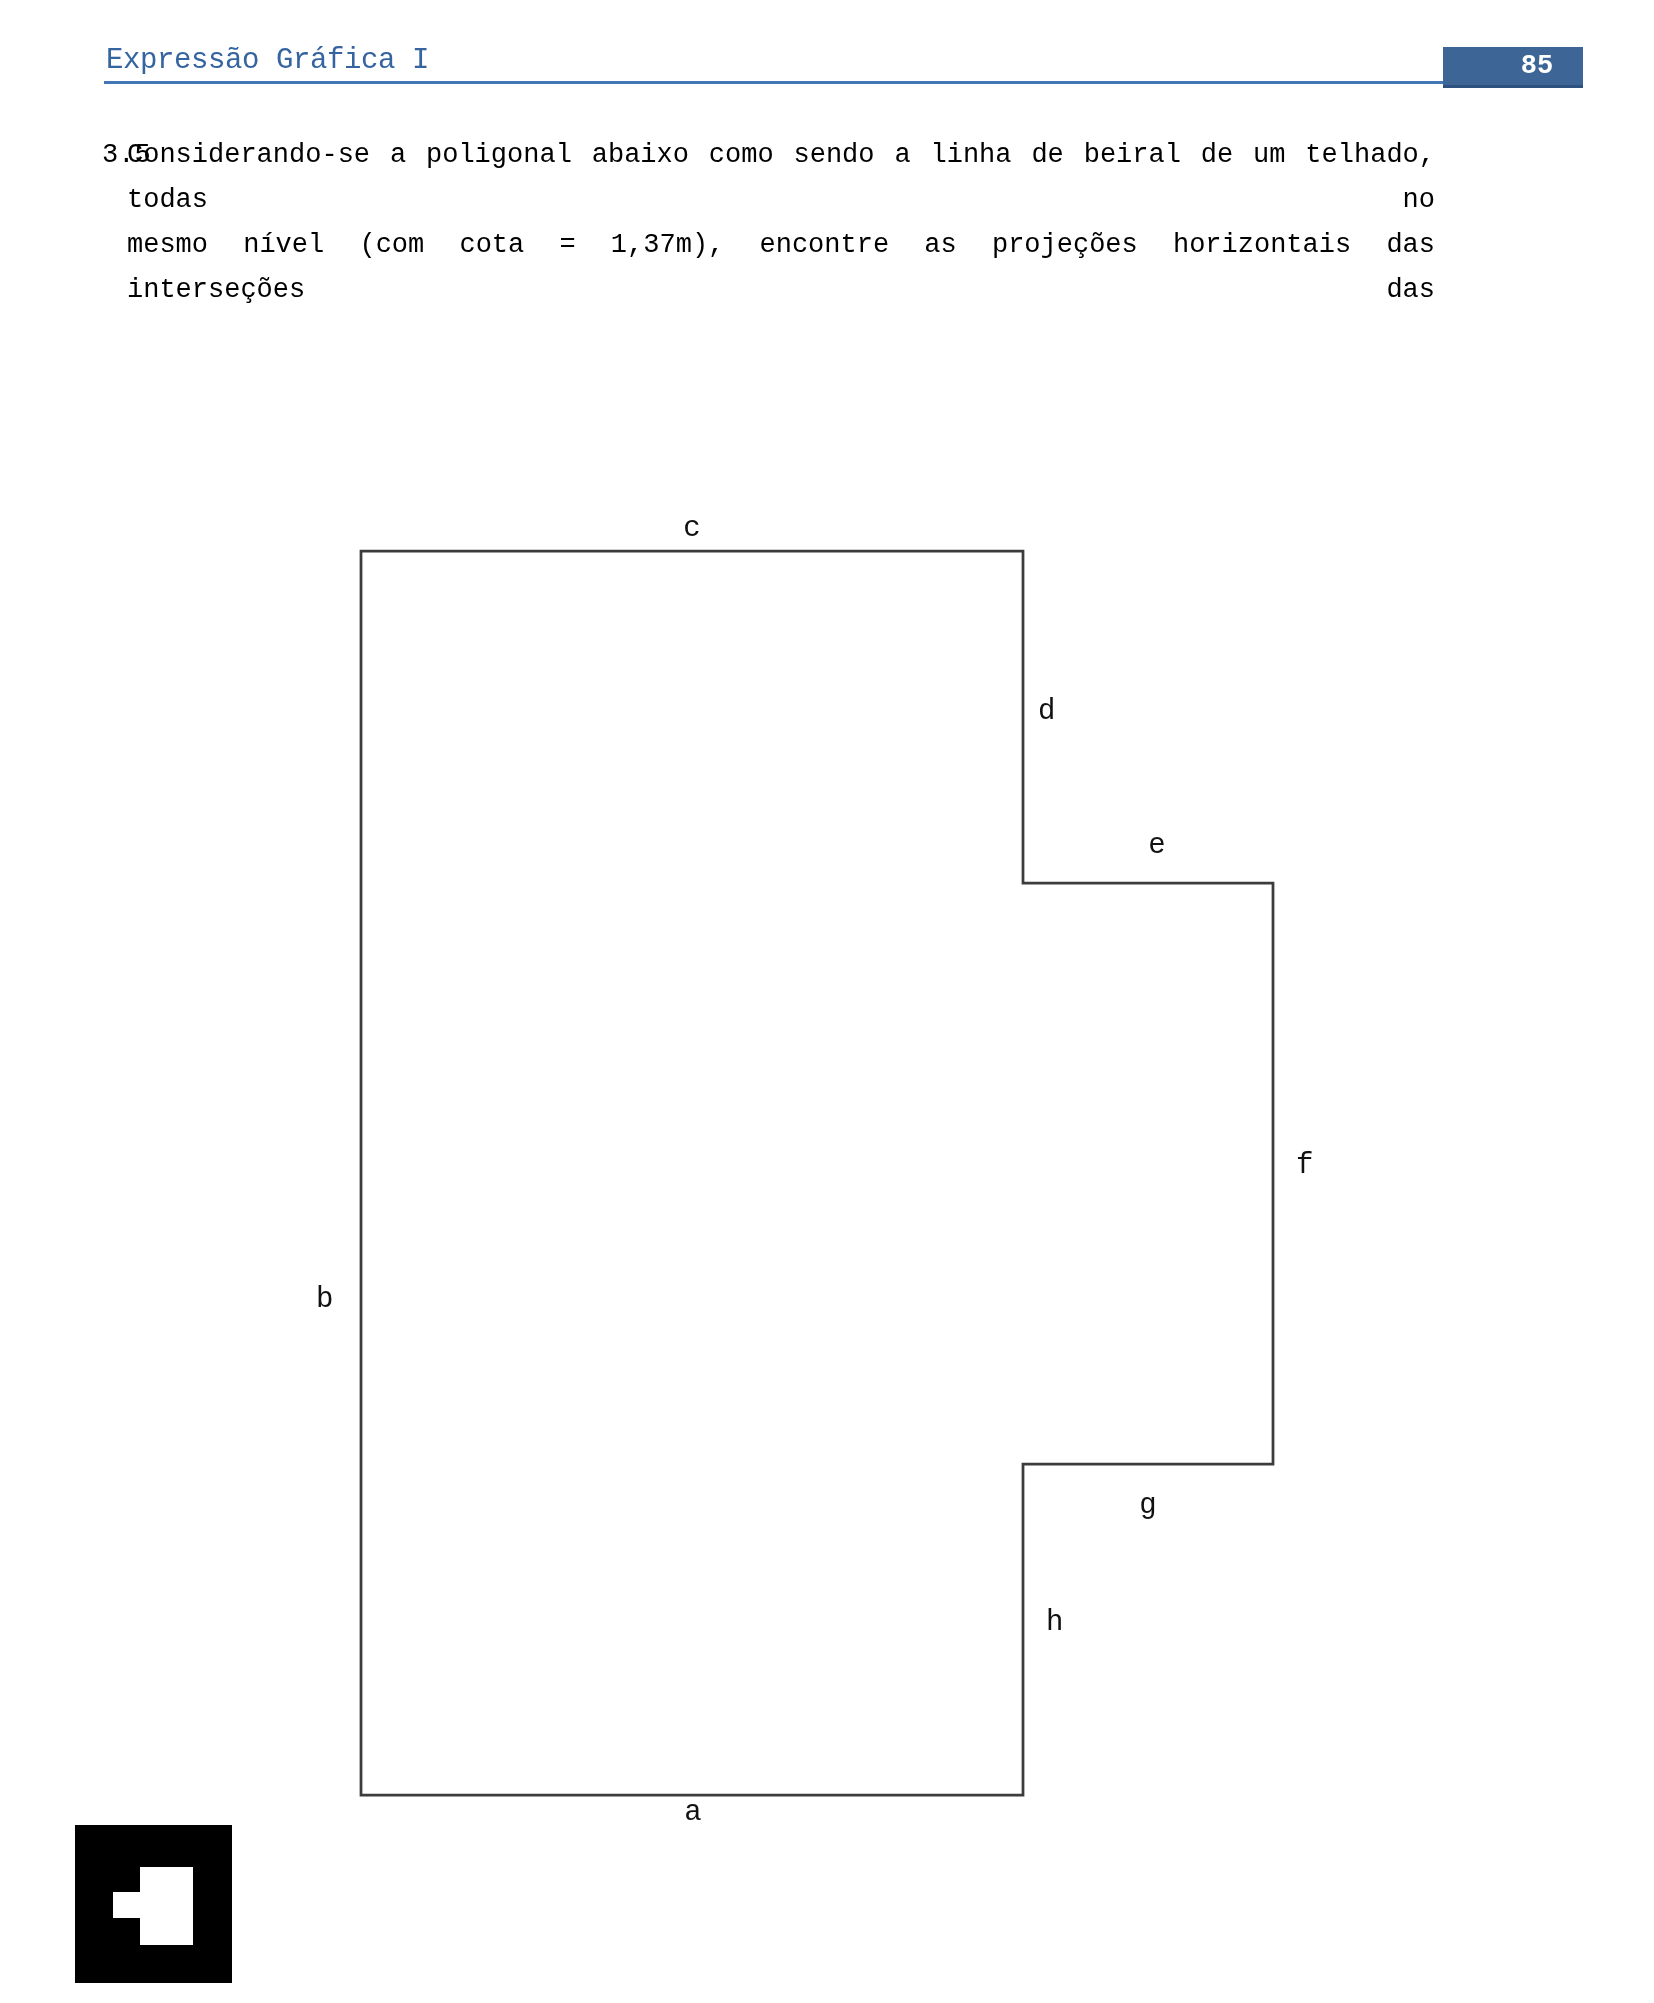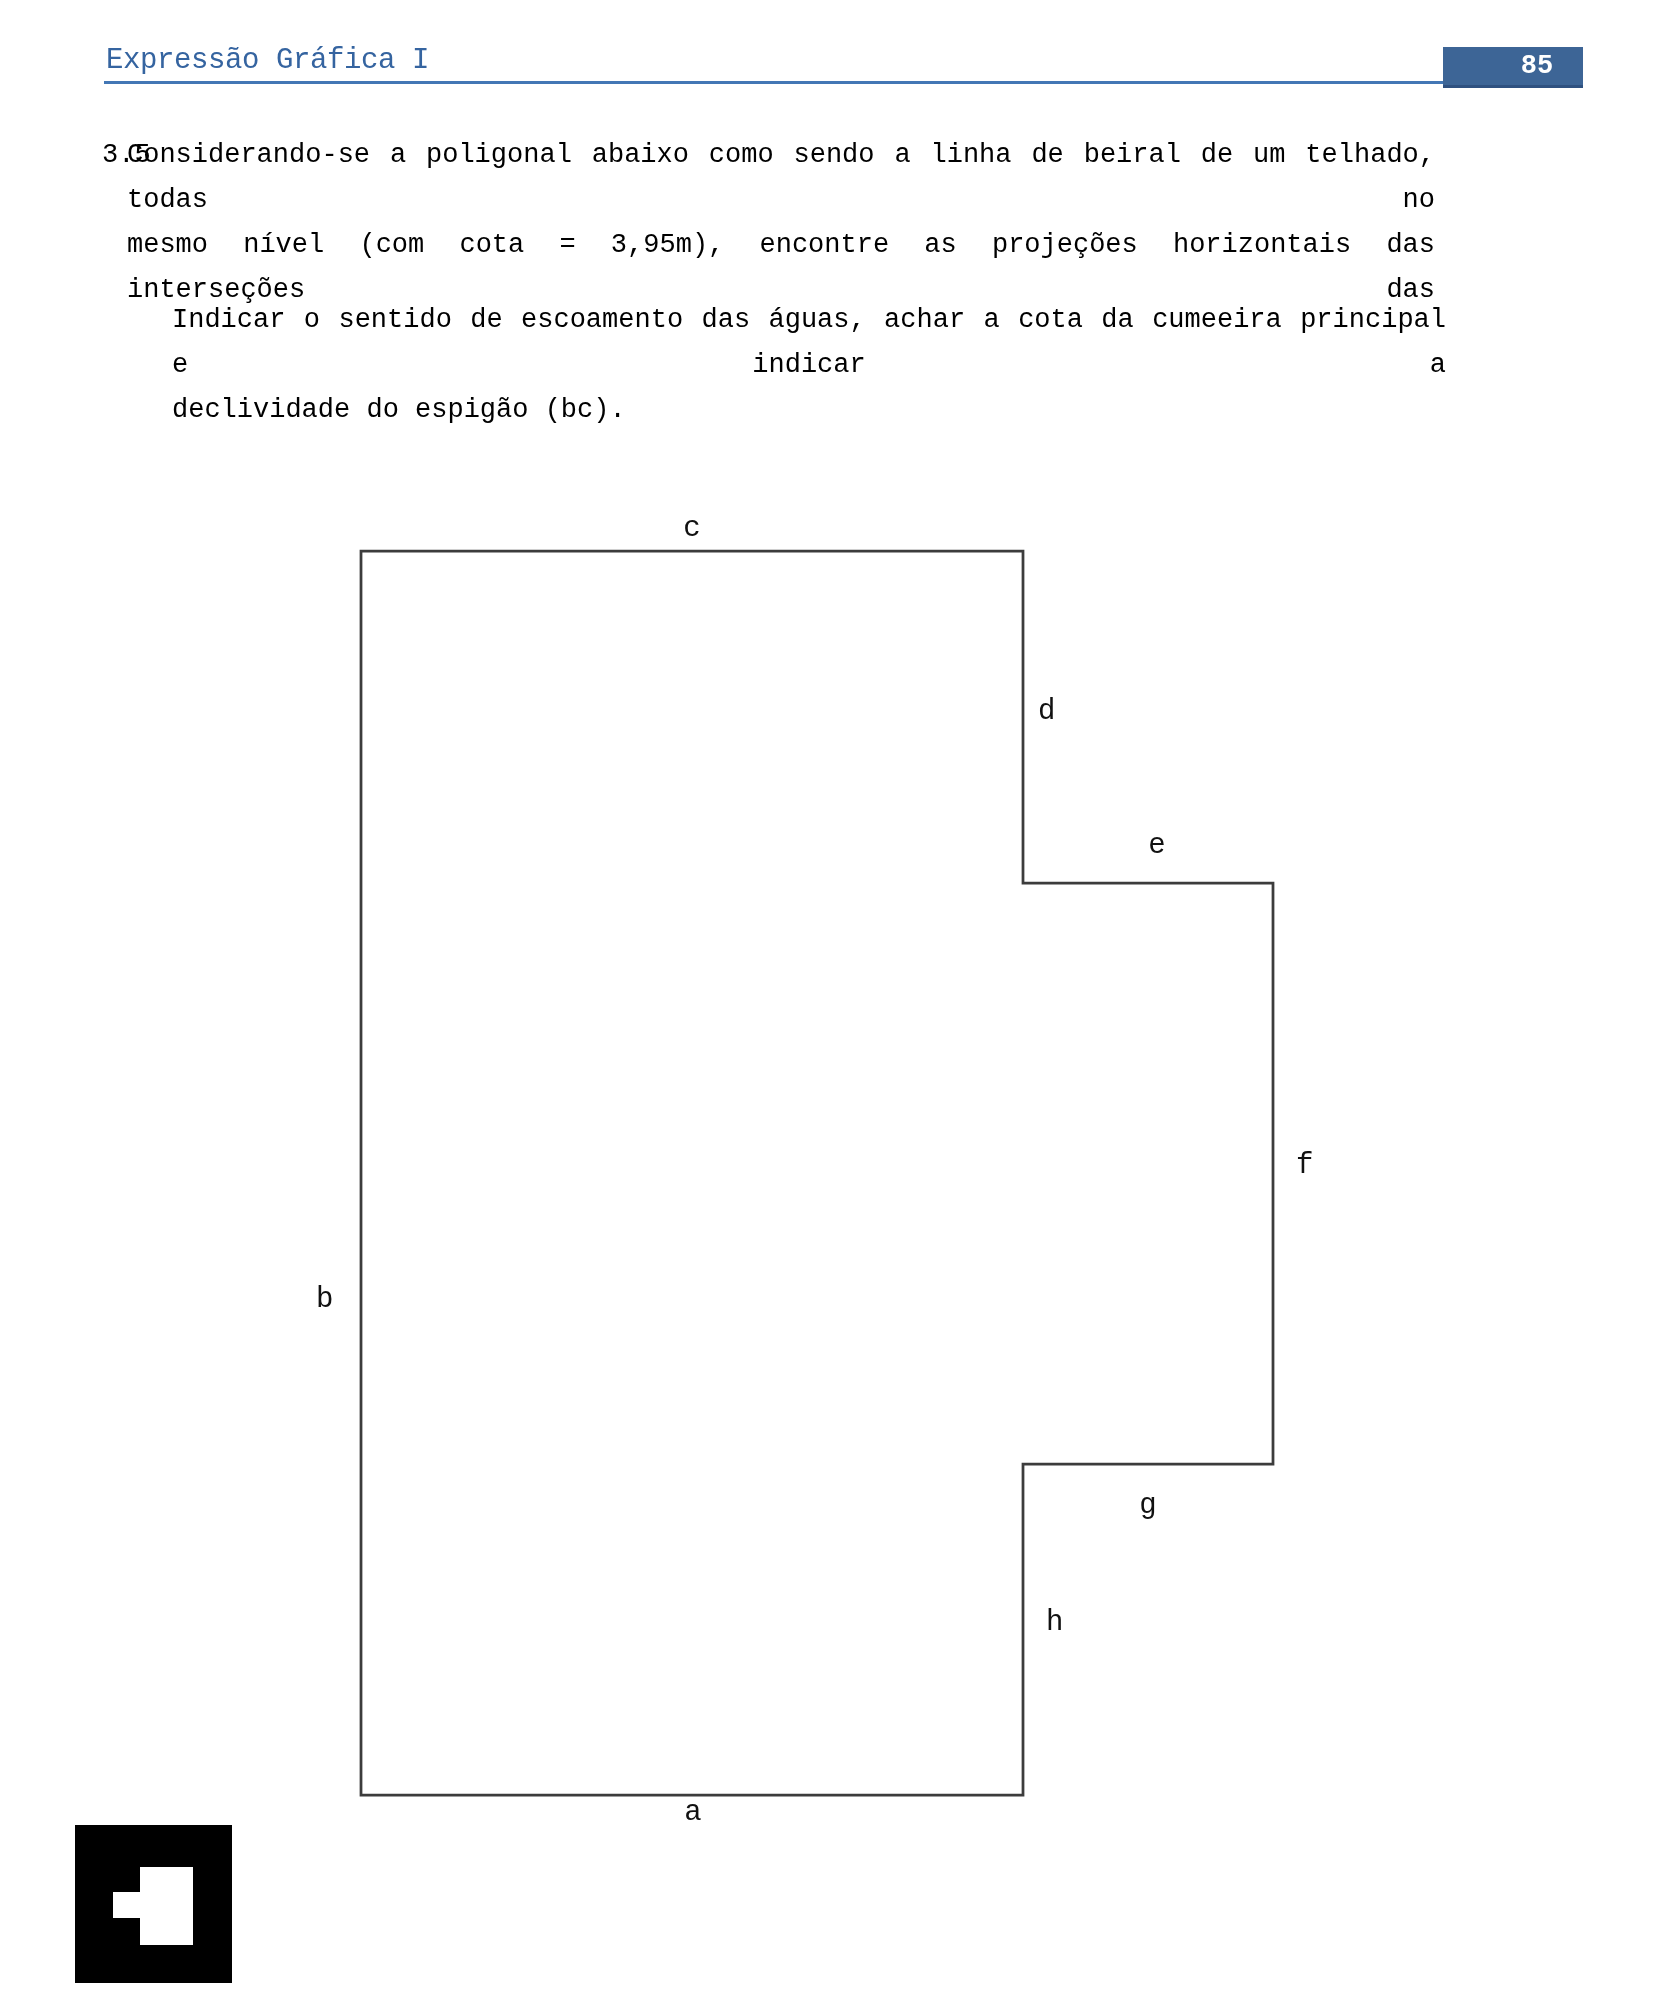--- a/index.html
+++ b/index.html
@@ -58,28 +58,24 @@
 <div class="page">
 
   <div class="hdr-title">Expressão Gráfica I</div>
   <div class="hdr-rule"></div>
   <div class="page-badge">85</div>
 
   <div class="para p1">
     <span class="pnum">3.5</span>
     <div class="ptxt">
       <div class="ln just">Considerando-se a poligonal abaixo como sendo a linha de beiral de um telhado, todas no</div>
-      <div class="ln just">mesmo nível (com cota = 3,95m), encontre as projeções horizontais das interseções das</div>
+      <div class="ln just">mesmo nível (com cota = 1,37m), encontre as projeções horizontais das interseções das</div>
     </div>
   </div>
 
-  <div class="para p2">
-    <div class="ln just">Indicar o sentido de escoamento das águas, achar a cota da cumeeira principal e indicar a</div>
-    <div class="ln">declividade do espigão (bc).</div>
-  </div>
 
 
   <svg class="roof-svg" viewBox="0 0 1654 2003" xmlns="http://www.w3.org/2000/svg">
     <polygon points="361,551 1023,551 1023,883 1273,883 1273,1464 1023,1464 1023,1795 361,1795"></polygon>
   </svg>
 
   <div class="vlabel vl-c vcenter">c</div>
   <div class="vlabel vl-d">d</div>
   <div class="vlabel vl-e vcenter">e</div>
   <div class="vlabel vl-f">f</div>

